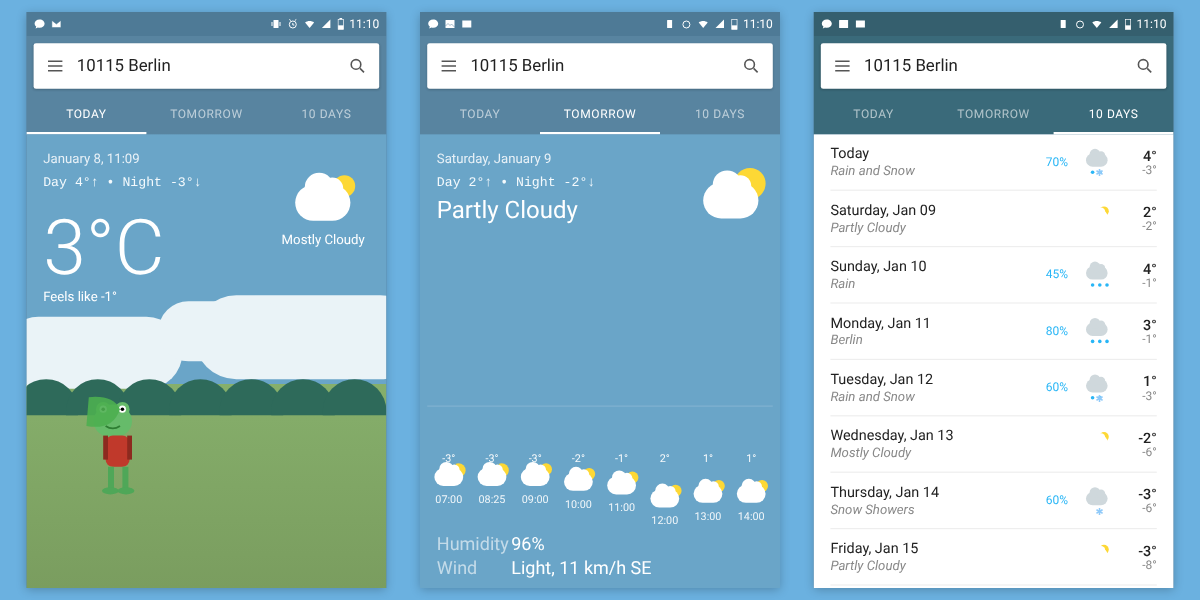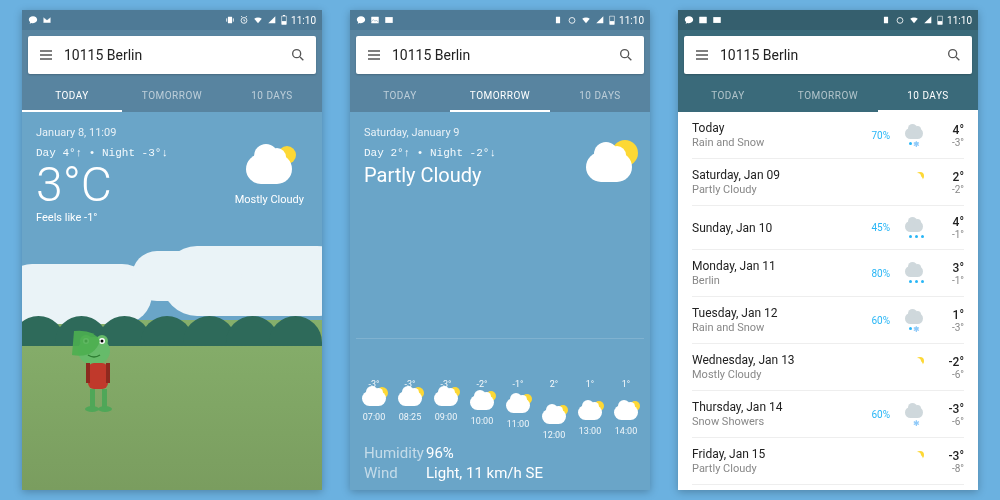--- a/index.html
+++ b/index.html
@@ -53,21 +53,21 @@
     color: rgba(255,255,255,.6); border-bottom: 2px solid transparent;
     cursor: pointer;
   }
   .tab.active { color: #fff; border-bottom-color: #fff; }
   .body { flex: 1; position: relative; overflow: hidden; }
   
   .s1 .body { background: linear-gradient(#6aa5c8 0%, #6aa5c8 55%, #86af6b 55%, #7a9d5f 100%); }
   .s1 .info { padding: 14px 14px 0; }
   .date { font-size: 11px; color: #e8f1f7; }
   .daynight { font-size: 11px; margin-top: 8px; color: #f4fafd; font-family: Liberation Mono, monospace; }
-  .bigtemp { font-size: 48px; font-weight: 300; margin-top: 2px; line-height: 1; }
+  .bigtemp { font-size: 64px; font-weight: 300; margin-top: 16px; line-height: 1; }
   .feels { font-size: 11px; margin-top: 2px; }
   .conditionblock { position: absolute; right: 18px; top: 42px; text-align: center; }
   .condlabel { font-size: 11px; margin-top: 6px; }
   .bush { position: absolute; bottom: 38%; left: 0; right: 0; display: flex; }
   .bush span { width: 60px; height: 30px; background: #2e6a5a; border-radius: 30px 30px 0 0; margin-left: -10px; }
   .frog { position: absolute; left: 40px; bottom: 70px; }
   
   .s2 .body { background: #6aa5c8; }
   .s2 .info { padding: 14px 14px 0; }
   .s2 .condname { font-size: 20px; font-weight: 400; margin-top: 4px; }
@@ -93,21 +93,21 @@
   .metrics .k { color: rgba(255,255,255,.6); width: 52px; }
   
   .s3 .body { background: #fff; color: #222; overflow: hidden; }
   .daylist { padding: 0 14px; }
   .dayrow {
     display: flex; align-items: center; padding: 9px 0;
     border-bottom: 1px solid #eee; font-size: 12px;
   }
   .dayrow .dtext { flex: 1; }
   .dayrow .dname { font-size: 12px; color: #222; }
-  .dayrow .dcond { font-size: 11px; color: #888; margin-top: 1px; }
+  .dayrow .dcond { font-size: 11px; color: #888; margin-top: 1px; font-style: italic; }
   .dayrow .precip { font-size: 10px; color: #29b6f6; margin-right: 4px; min-width: 24px; text-align: right; }
   .dayrow .dicon { width: 28px; display: flex; justify-content: center; margin: 0 6px; }
   .dayrow .temps { width: 30px; text-align: right; }
   .dayrow .hi { font-size: 12px; font-weight: 500; color: #222; }
   .dayrow .lo { font-size: 10px; color: #888; }
   
   .cloud { display:inline-block; width: 46px; height: 30px; background:#fff; border-radius: 20px; position: relative; }
   .cloud::before { content:""; position:absolute; width:24px; height:24px; background:#fff; border-radius:50%; top:-10px; left:8px; }
   .cloud::after { content:""; position:absolute; width:18px; height:18px; background:#fff; border-radius:50%; top:-6px; right:6px; }
   .cloud.sm { width: 24px; height: 15px; border-radius: 10px; }
@@ -481,20 +481,21 @@
             <span class="wrap"><span class="sun xs"></span><span class="cloud xs"></span></span>
           </div>
           <div class="temps">
             <div class="hi">2°</div>
             <div class="lo">-2°</div>
           </div>
         </div>
         <div class="dayrow">
           <div class="dtext">
             <div class="dname">Sunday, Jan 10</div>
+            <div class="dcond">Rain</div>
           </div>
           <div class="precip">45%</div>
           <div class="dicon">
             <span class="wrap"><span class="cloud xs gray"></span><span class="rain">
                 <i></i>
                 <i></i>
                 <i></i>
               </span></span>
           </div>
           <div class="temps">

